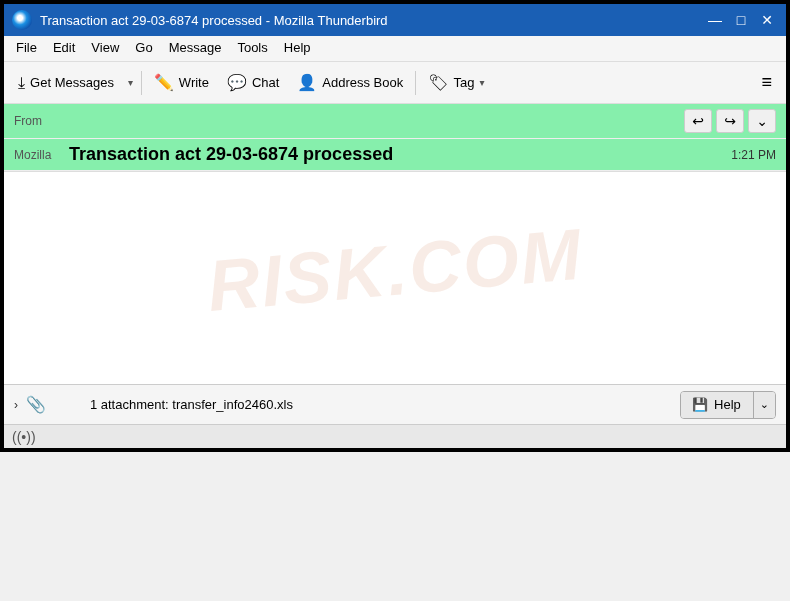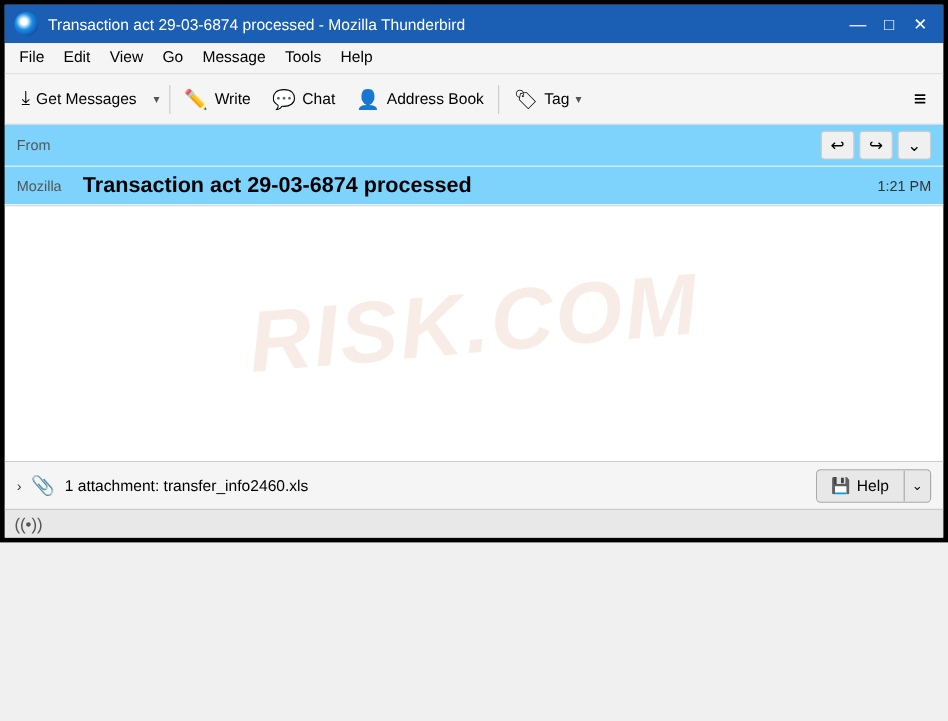--- a/index.html
+++ b/index.html
@@ -117,21 +117,21 @@
       font-size: 16px;
     }
 
     .dropdown-arrow {
       font-size: 10px;
       color: #555;
     }
 
     
     .email-headers {
-      background: #7dd3fc;
+      background: #86efac;
       flex-shrink: 0;
       border-bottom: 1px solid #ddd;
     }
 
     .header-row {
       display: flex;
       align-items: center;
       padding: 5px 10px;
       border-bottom: 1px solid #eee;
       min-height: 28px;
@@ -234,20 +234,21 @@
     }
 
     .attachment-icon {
       font-size: 16px;
       color: #555;
     }
 
     .attachment-label {
       font-size: 13px;
       flex: 1;
+      margin-left: 36px;
     }
 
     .save-btn-group {
       display: flex;
       border: 1px solid #aaa;
       border-radius: 4px;
       overflow: hidden;
     }
 
     .save-btn {

